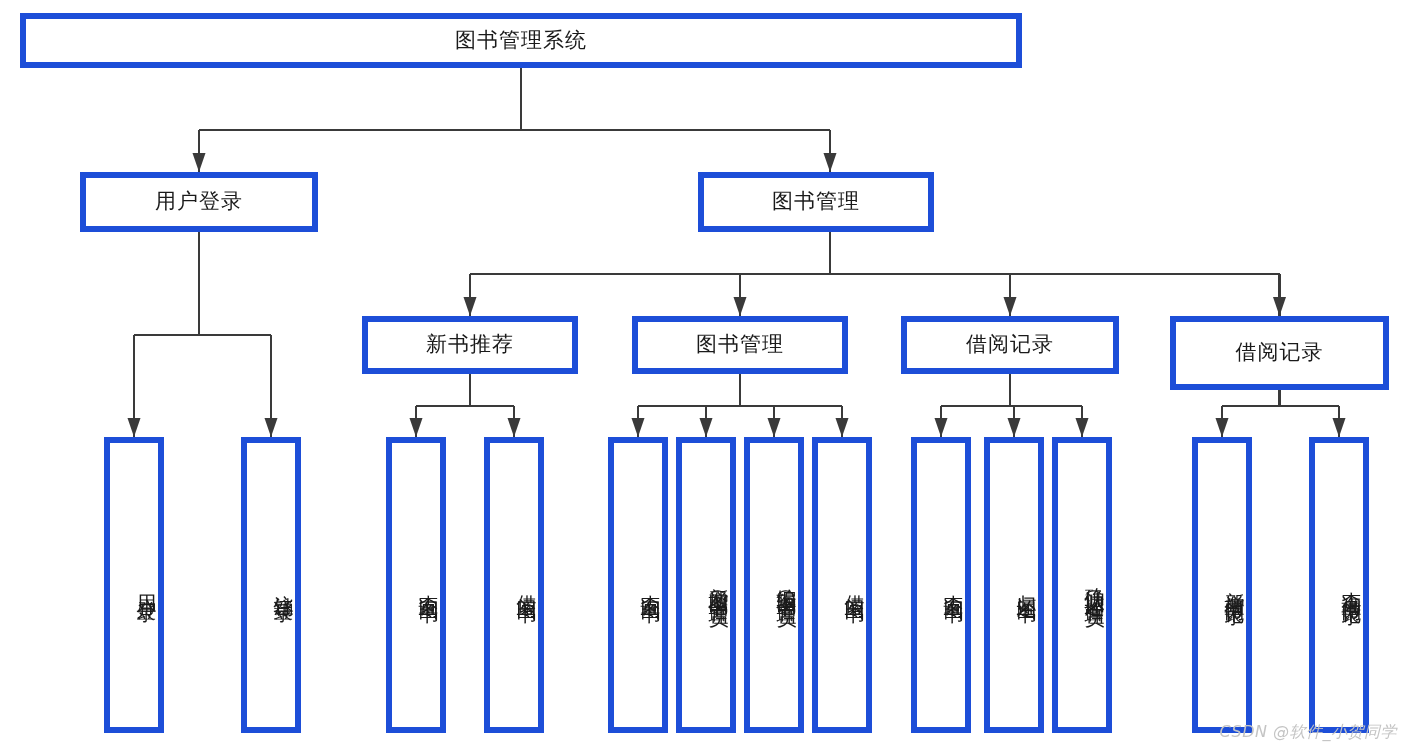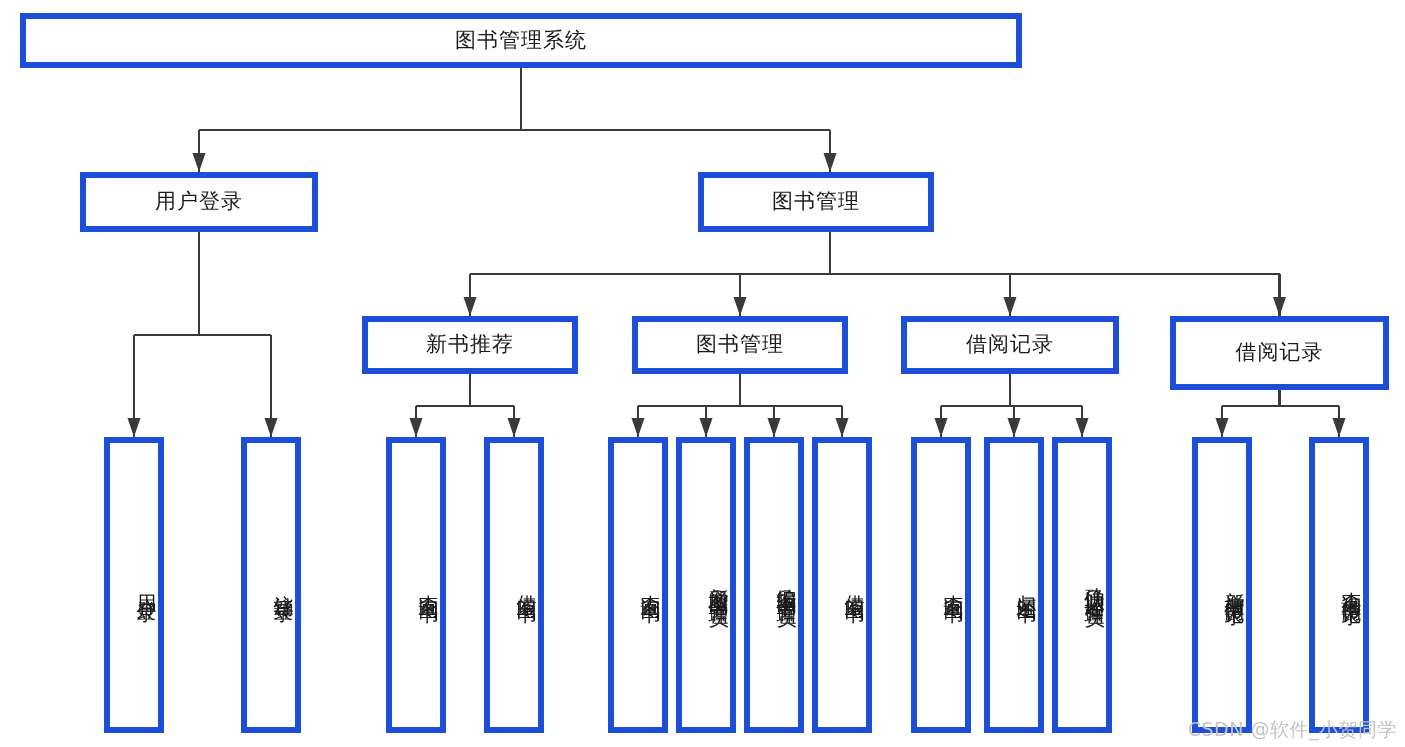--- a/index.html
+++ b/index.html
@@ -57,25 +57,26 @@
     display: block;
     white-space: pre-line;
   }
   .node.vert .node-label {
     white-space: normal;
   }
   #watermark {
     position: absolute;
     right: 8px;
     bottom: 4px;
-    font-size: 19px;
+    font-size: 16px;
     color: #c4c4c4;
     letter-spacing: 0.5px;
     user-select: none;
     white-space: nowrap;
+    font-style: italic;
   }
 </style>
 </head>
 <body>
 
 <div id="canvas">
   <svg id="edges" viewBox="0 0 1405 747">
       <line x1="521" y1="68" x2="521" y2="130" stroke="#3a3a3a" stroke-width="2.4" shape-rendering="crispEdges"></line>
       <line x1="199" y1="130" x2="830" y2="130" stroke="#3a3a3a" stroke-width="2.4" shape-rendering="crispEdges"></line>
       <line x1="199" y1="130" x2="199" y2="172" stroke="#3a3a3a" stroke-width="2.4" shape-rendering="crispEdges"></line>

